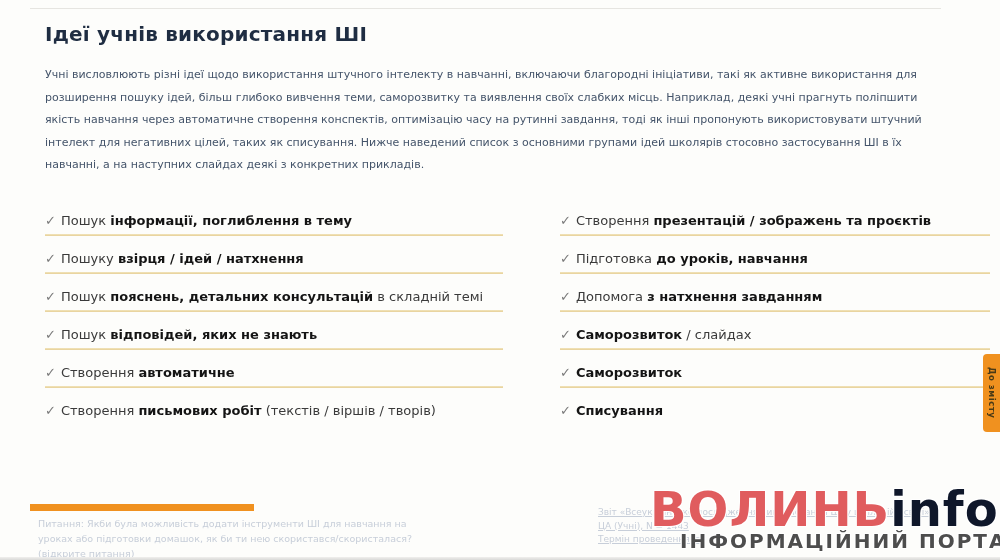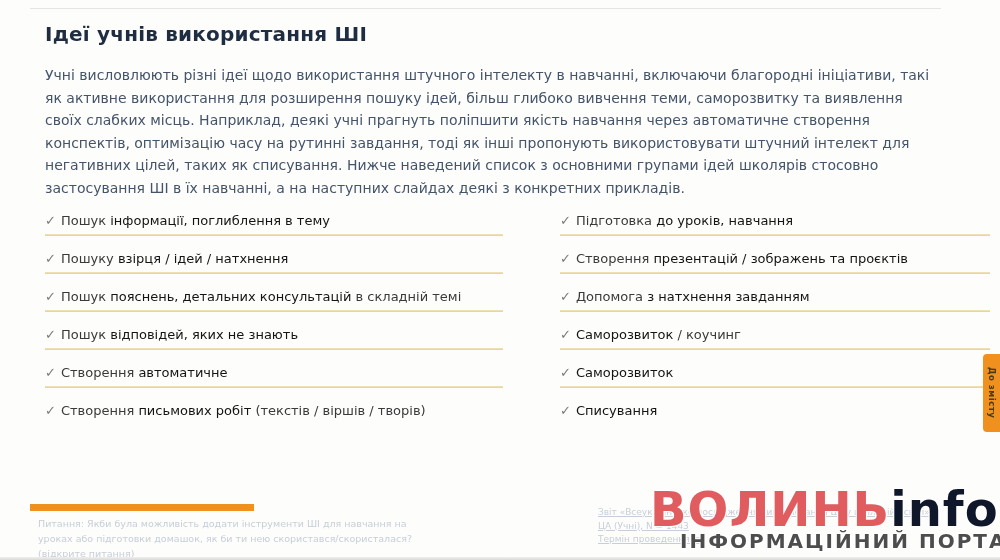--- a/index.html
+++ b/index.html
@@ -11,35 +11,35 @@
   .top-rule {
     position:absolute; left:30px; top:8px; width:911px; height:1px;
     background:#e6e5e1;
   }
   .title {
     position:absolute; left:45px; top:22px;
     font-size:20px; font-weight:700; color:#1f2d42; letter-spacing:0.2px;
   }
   .intro {
     position:absolute; left:45px; top:64px; width:897px;
-    font-size:14px; line-height:22.6px; color:#44546a;
+    font-size:11px; line-height:22.6px; color:#44546a;
   }
   
   .col { position:absolute; top:210px; }
   .col-left  { left:45px;  width:458px; }
   .col-right { left:560px; width:430px; }
   .idea { position:relative; height:38px; white-space:nowrap; }
   .idea .sep {
     position:absolute; left:0; right:0; top:24px; height:2px;
     background:linear-gradient(to bottom, #f2e5bd, #e6cf96);
   }
   .idea:last-child .sep { display:none; }
   .check { color:#7a7a7a; font-size:13px; margin-right:5px; }
   .idea-text { font-size:13px; color:#3a3a3a; }
-  .idea-text b { color:#141414; font-weight:400; }
+  .idea-text b { color:#141414; font-weight:700; }
   
   .side-tab {
     position:absolute; right:0; top:354px; width:17px; height:78px;
     background:#f0911f; border-radius:4px 0 0 4px;
     display:flex; align-items:center; justify-content:center;
     cursor:pointer;
   }
   .side-tab-label {
     writing-mode:vertical-rl; font-size:8.5px; font-weight:700;
     color:#4a3a16; letter-spacing:0.5px;
@@ -115,33 +115,33 @@
       <div class="sep"></div>
     </div>
     <div class="idea">
       <span class="check">✓</span><span class="idea-text"><span>Створення </span><b>письмових робіт</b><span> (текстів / віршів / творів)</span></span>
       
     </div>
   </div>
 
   <div class="col col-right">
     <div class="idea">
-      <span class="check">✓</span><span class="idea-text"><span>Підготовка </span><b>до уроків, навчання</b><span></span></span>
+      <span class="check">✓</span><span class="idea-text"><span>Створення </span><b>презентацій / зображень та проєктів</b><span></span></span>
       <div class="sep"></div>
     </div>
     <div class="idea">
-      <span class="check">✓</span><span class="idea-text"><span>Створення </span><b>презентацій / зображень та проєктів</b><span></span></span>
+      <span class="check">✓</span><span class="idea-text"><span>Підготовка </span><b>до уроків, навчання</b><span></span></span>
       <div class="sep"></div>
     </div>
     <div class="idea">
       <span class="check">✓</span><span class="idea-text"><span>Допомога </span><b>з натхнення завданням</b><span></span></span>
       <div class="sep"></div>
     </div>
     <div class="idea">
-      <span class="check">✓</span><span class="idea-text"><span></span><b>Саморозвиток</b><span> / коучинг</span></span>
+      <span class="check">✓</span><span class="idea-text"><span></span><b>Саморозвиток</b><span> / слайдах</span></span>
       <div class="sep"></div>
     </div>
     <div class="idea">
       <span class="check">✓</span><span class="idea-text"><span></span><b>Саморозвиток</b><span></span></span>
       <div class="sep"></div>
     </div>
     <div class="idea">
       <span class="check">✓</span><span class="idea-text"><span></span><b>Списування</b><span></span></span>
       
     </div>

